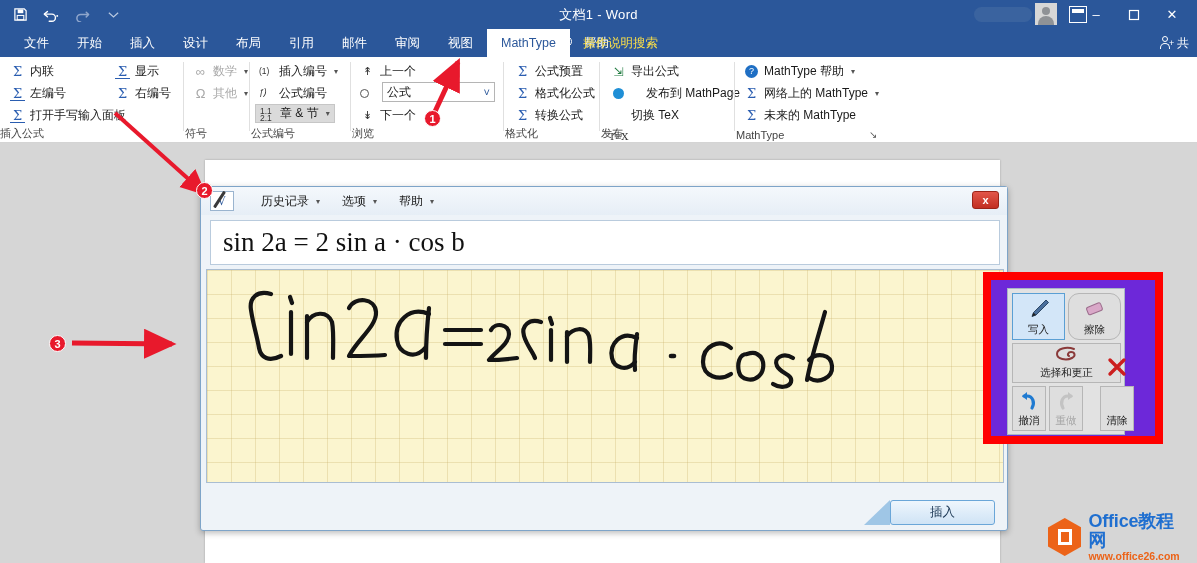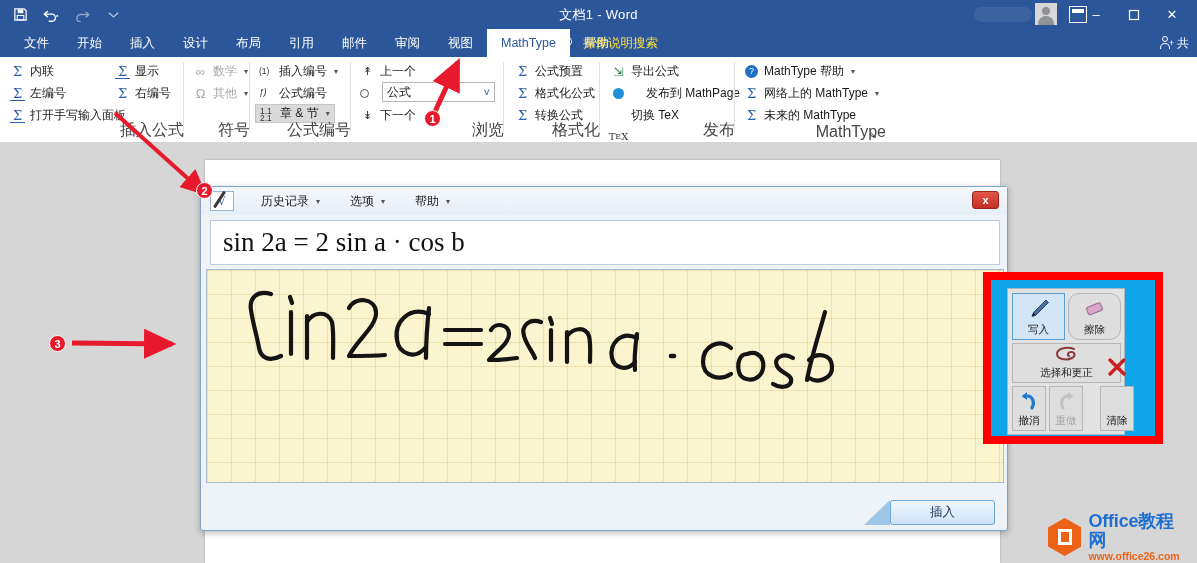--- a/index.html
+++ b/index.html
@@ -77,22 +77,22 @@
   .share-ico .p{ position:absolute; left:10px; top:3px; font-size:9px; line-height:9px; color:#fff; }
 
   
   .ribbon{
     position:absolute; left:0; top:57px; width:1197px; height:86px;
     background:#ffffff; border-bottom:1px solid #d4d4d4;
   }
   .rgroup{ position:absolute; top:0; height:86px; }
   .rgroup .gsep{ position:absolute; right:0; top:5px; bottom:12px; width:1px; background:#e0e0e0; }
   .glabel{
-    position:absolute; bottom:2px; left:0; width:100%; text-align:right;
-    font-size:16px; color:#444444;margin-top:32px;
+    position:absolute; bottom:2px; left:0; width:100%; text-align:left;
+    font-size:11px; color:#444444;margin-top:32px;
   }
   .ritem{
     position:absolute; display:flex; align-items:center; gap:5px;
     font-size:12px; color:#1a1a1a; white-space:nowrap; height:19px;
   }
   .ritem.dim{ color:#a9a9a9; }
   .ico{ width:15px; height:15px; display:flex; align-items:center; justify-content:center;
         font-size:13px; line-height:1; color:#2a5db0; flex:none; position:relative; }
   .ico.sigma{ font-family:"DejaVu Serif",serif; font-size:13px; }
   .ico.under{ border-bottom:1.6px solid #2a5db0; }
@@ -142,21 +142,21 @@
                background:linear-gradient(#f4f8fc,#e6eef6); display:flex; align-items:center; }
   .mt-appicon{
     margin-left:9px; width:24px; height:20px; border:1px solid #9ab4cf; background:#ffffff;
     position:relative; display:flex; align-items:center; justify-content:center;
   }
   .mt-appicon .rad{ font-family:"DejaVu Serif",serif; font-size:11px; color:#2b579a; }
   .mt-appicon .pen{
     position:absolute; left:7px; top:-2px; width:3px; height:19px; background:#3a3a3a;
     transform:rotate(33deg); border-radius:1px;
   }
-  .mt-menu{ display:flex; gap:8px; margin-left:16px; }
+  .mt-menu{ display:flex; gap:0; margin-left:16px; }
   .mt-menu .mi{ display:flex; align-items:center; gap:5px; padding:3px 11px; font-size:12px; color:#1a1a1a; }
   .mt-close{
     position:absolute; right:8px; top:4px; width:27px; height:18px; border-radius:3px;
     background:linear-gradient(#e2564a,#c22f22); border:1px solid #9b2418;
     color:#ffffff; font-size:11px; font-weight:bold; display:flex; align-items:center; justify-content:center;
   }
   .mt-preview{
     position:absolute; left:9px; top:33px; width:790px; height:45px;
     background:#ffffff; border:1px solid #b9cbdd;
     display:flex; align-items:center; padding-left:12px;
@@ -182,21 +182,21 @@
   }
   .insert-tail{
     position:absolute; right:117px; bottom:5px; width:0; height:0;
     border-style:solid; border-width:0 0 25px 26px;
     border-color:transparent transparent #9fc6e6 transparent;
   }
 
   
   .toolwrap{
     position:absolute; left:983px; top:272px; width:180px; height:172px;
-    border:8px solid #ff0000; background:#0ea5e9;
+    border:8px solid #ff0000; background:#6d28d9;
   }
   .toolpanel{
     position:absolute; left:16px; top:8px; width:118px; height:147px;
     background:#e2e2e2; border:1px solid #a9b7c4;
   }
   .tbtn{
     position:absolute; background:#dedede; border:1px solid #b6b6b6;
     display:flex; flex-direction:column; align-items:center; justify-content:flex-end;
     font-size:10.5px; color:#1a1a1a; padding-bottom:2px;
   }

